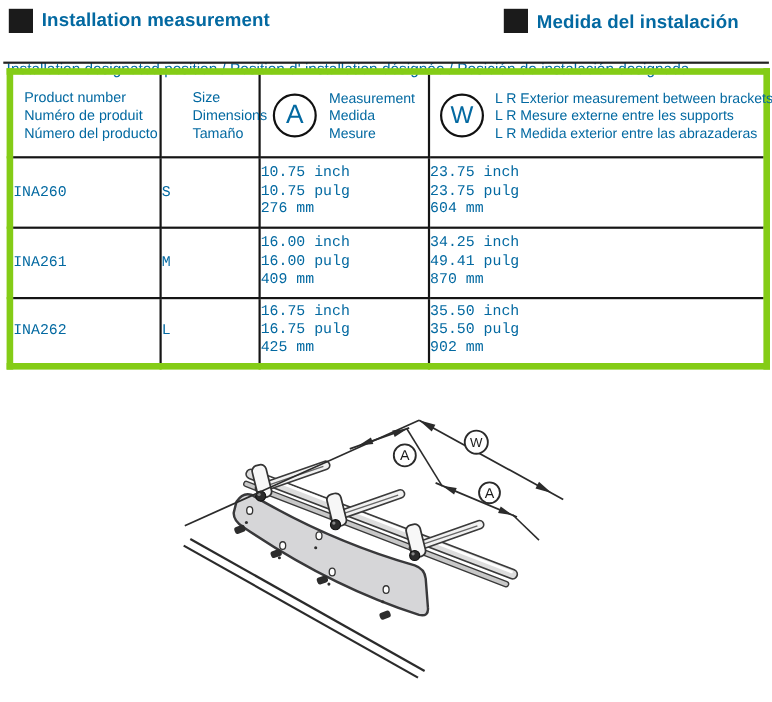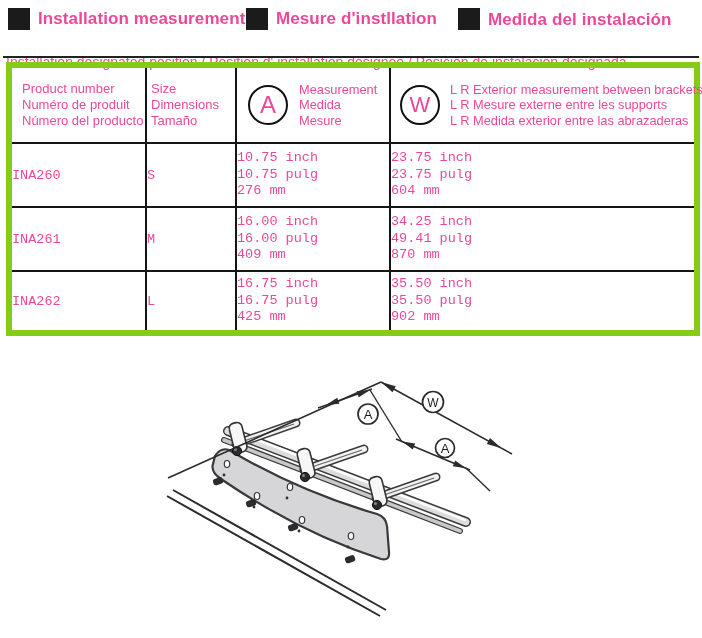--- a/index.html
+++ b/index.html
@@ -1,17 +1,17 @@
 <!DOCTYPE html>
 <html><head>
 <meta charset="utf-8">
 <style>
   html,body{margin:0;padding:0;background:#fff;}
   .page{position:relative;width:702px;height:638px;background:#fff;overflow:hidden;
-        font-family:"Liberation Sans", sans-serif;color:#ec4899;}
+        font-family:"Liberation Sans", sans-serif;color:#0369a1;}
   
   .title-item{position:absolute;top:8px;display:flex;align-items:center;gap:8px;}
   .blk-square{width:22px;height:22px;background:#1b1b1b;flex:0 0 auto;}
   .title-label{font-size:17px;font-weight:bold;white-space:nowrap;letter-spacing:.1px;}
   #title1{left:8px;} #title2{left:246px;} #title3{left:458px;align-items:flex-end;}
   
   .subtitle{position:absolute;left:6px;top:54px;font-size:14px;white-space:nowrap;}
   .subtitle-rule{position:absolute;left:3px;top:56px;width:696px;height:0;
                  border-top:2px solid #222;}
   
@@ -37,24 +37,20 @@
 </style>
 </head>
 <body>
 
 <div class="page">
 
   <div class="title-item" id="title1">
     <span class="blk-square"></span>
     <span class="title-label">Installation measurement</span>
   </div>
-  <div class="title-item" id="title2">
-    <span class="blk-square"></span>
-    <span class="title-label">Mesure d'instllation</span>
-  </div>
   <div class="title-item" id="title3">
     <span class="blk-square"></span>
     <span class="title-label">Medida del instalación</span>
   </div>
 
   <div class="subtitle">Installation designated position /  Position d' installation désignée / Posición de instalación designada</div>
   <div class="subtitle-rule"></div>
 
   <table class="spec">
     <colgroup>
@@ -66,21 +62,21 @@
     <tbody>
         <tr class="hdr">
       <th>
         <div class="hlines">
           <div>Product number</div>
           <div>Numéro de  produit</div>
           <div>Número del producto</div>
         </div>
       </th>
       <th>
-        <div class="hlines" style="padding-left:4px;">
+        <div class="hlines" style="padding-left:28px;">
           <div>Size</div>
           <div>Dimensions</div>
           <div>Tamaño</div>
         </div>
       </th>
       <th>
         <div class="sym-cell">
           <span class="sym-circle">A</span>
           <span class="sym-lines">
             <div>Measurement</div>

